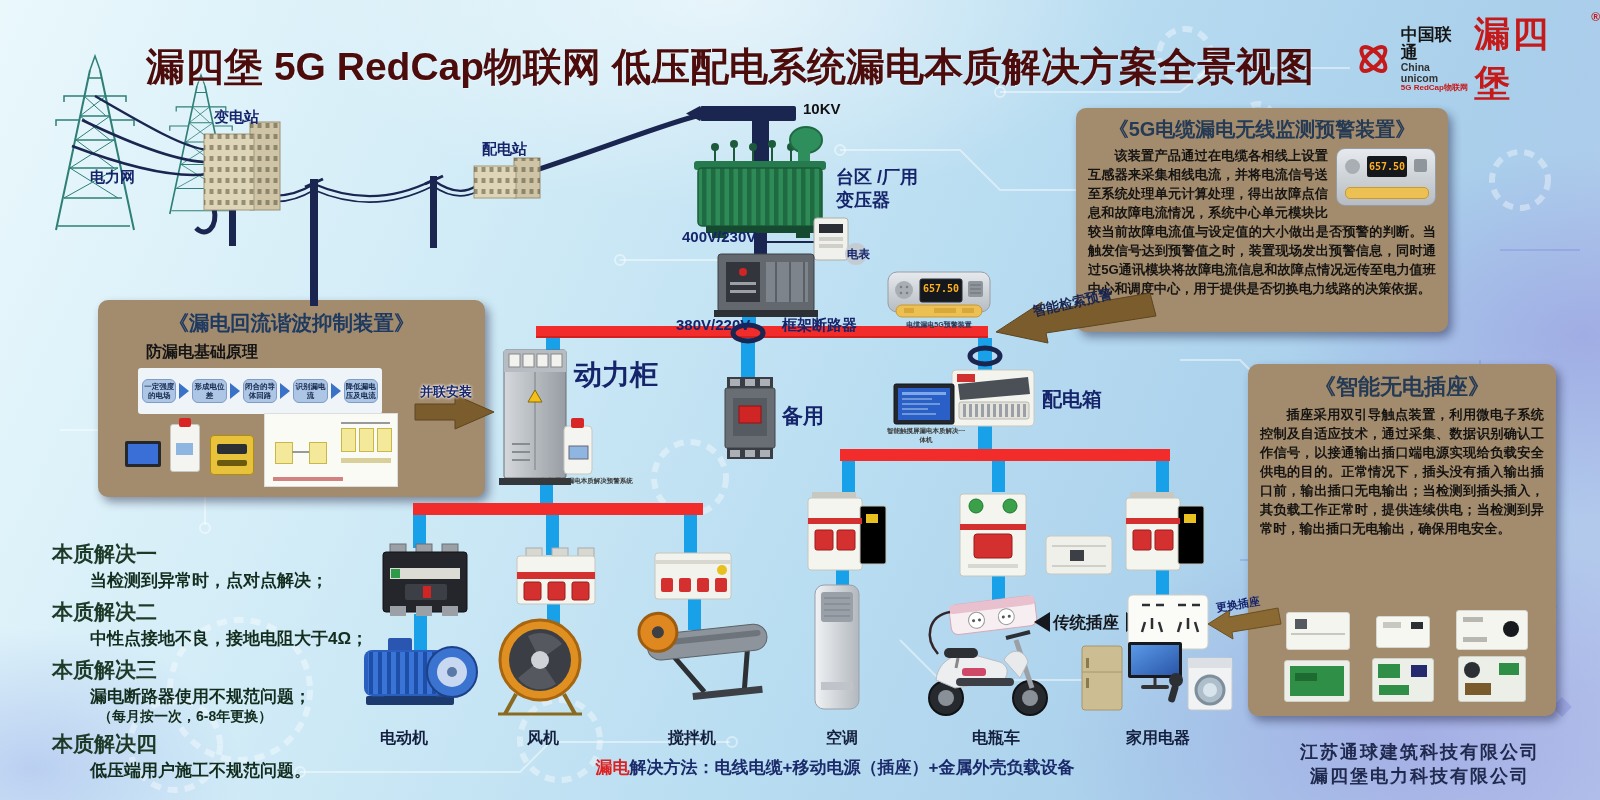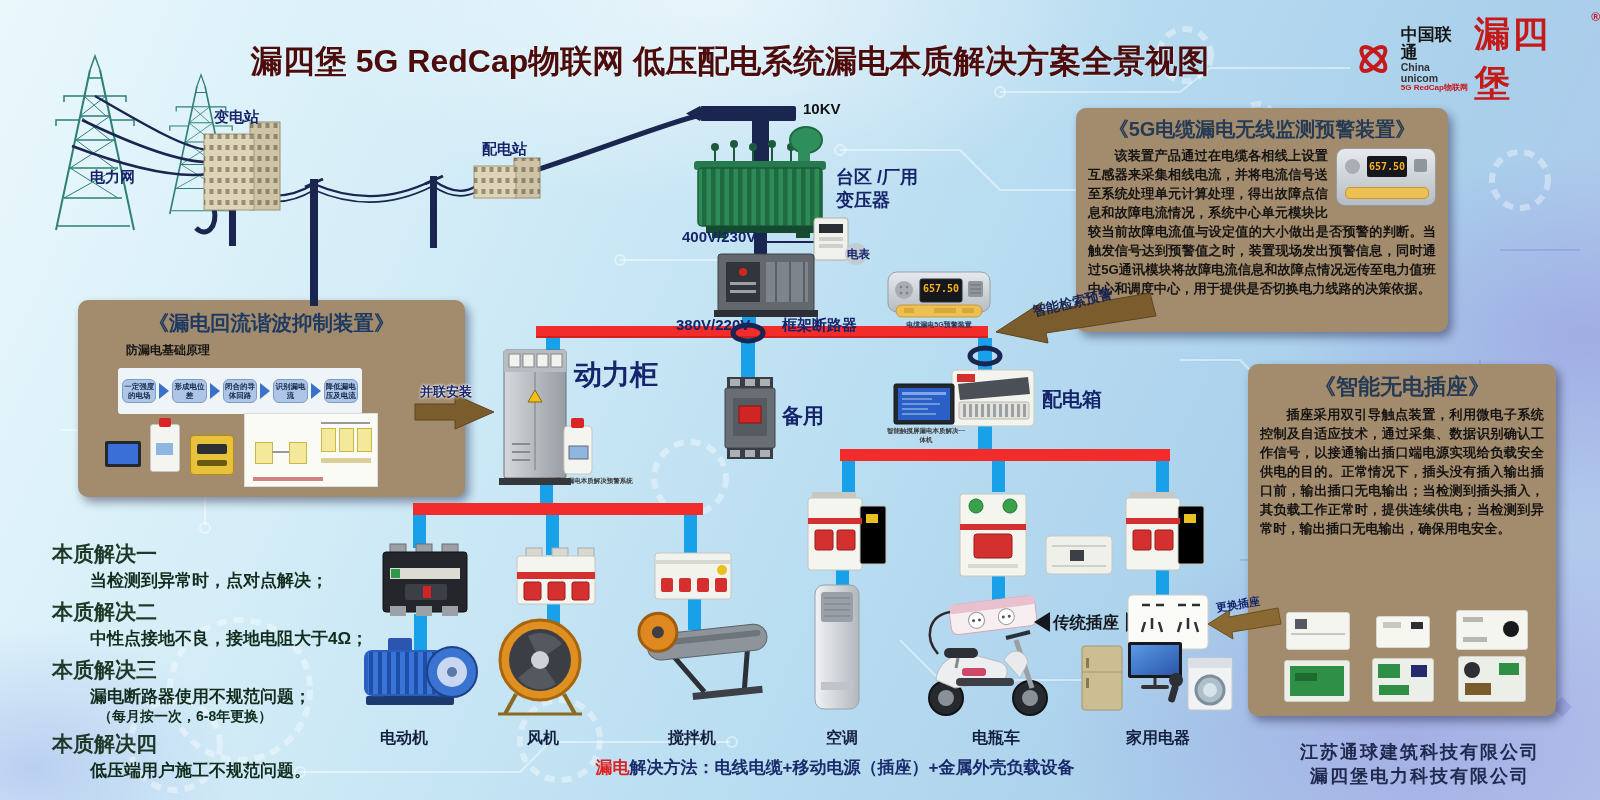--- a/index.html
+++ b/index.html
@@ -75,23 +75,23 @@
     </g>
     <g fill="rgba(120,130,210,.35)">
       <rect x="1500" y="520" width="14" height="14" transform="rotate(45 1507 527)"></rect>
       <rect x="1540" y="600" width="14" height="14" transform="rotate(45 1547 607)"></rect>
       <rect x="1470" y="660" width="14" height="14" transform="rotate(45 1477 667)"></rect>
       <rect x="1555" y="700" width="14" height="14" transform="rotate(45 1562 707)"></rect>
       <rect x="1452" y="430" width="12" height="12" transform="rotate(45 1458 436)"></rect>
     </g>
   </svg>
 
-  <div class="panel" style="left:78px;top:300px;width:387px;height:197px;z-index:2">
+  <div class="panel" style="left:98px;top:300px;width:387px;height:197px;z-index:2">
     <div class="panel-title" style="font-size:20.5px;margin-top:9px;color:#1f3a60">《漏电回流谐波抑制装置》</div>
-    <div style="margin:5px 8px 0 48px;font-size:12px;font-weight:800;color:#141414">防漏电基础原理</div>
+    <div style="margin:5px 8px 0 48px;font-size:16px;font-weight:800;color:#141414">防漏电基础原理</div>
     <div class="flowbox">
       <div class="fstep">一定强度的电场</div>
       <div class="fchev"></div>
       <div class="fstep">形成电位差</div>
       <div class="fchev"></div>
       <div class="fstep">闭合的导体回路</div>
       <div class="fchev"></div>
       <div class="fstep">识别漏电流</div>
       <div class="fchev"></div>
       <div class="fstep">降低漏电压及电流</div>
@@ -584,21 +584,21 @@
       <circle cx="1176" cy="680" r="7" fill="#2c2f34"></circle>
       <rect x="1172" y="685" width="7" height="18" rx="3" fill="#2c2f34" transform="rotate(16 1176 686)"></rect>
     </g>
 
     <g fill="none" stroke="#1a2550" stroke-width="5">
       <ellipse cx="748" cy="333" rx="15" ry="8"></ellipse>
       <ellipse cx="985" cy="356" rx="15" ry="8"></ellipse>
     </g>
   </svg>
 
-  <div class="lbl" style="left:100px;top:40px;width:1260px;text-align:center;font-size:32px;color:#4d0c0c;letter-spacing:0px;text-shadow:1px 1px 0 rgba(255,255,255,.35);z-index:5">漏四堡 5G RedCap物联网 低压配电系统漏电本质解决方案全景视图</div>
+  <div class="lbl" style="left:100px;top:40px;width:1260px;text-align:center;font-size:39px;color:#4d0c0c;letter-spacing:0px;text-shadow:1px 1px 0 rgba(255,255,255,.35);z-index:5">漏四堡 5G RedCap物联网 低压配电系统漏电本质解决方案全景视图</div>
 
   <div style="position:absolute;left:1352px;top:10px;display:flex;align-items:center;gap:6px;z-index:5">
     <svg width="44" height="44" viewBox="0 0 44 44" style="position:static">
       <g fill="none" stroke="#c51a1a" stroke-width="4">
         <ellipse cx="22" cy="22" rx="16" ry="7" transform="rotate(45 22 22)"></ellipse>
         <ellipse cx="22" cy="22" rx="16" ry="7" transform="rotate(-45 22 22)"></ellipse>
       </g>
     </svg>
     <div style="line-height:1.05">
       <div style="font-size:17px;font-weight:900;color:#151515">中国联通</div>

